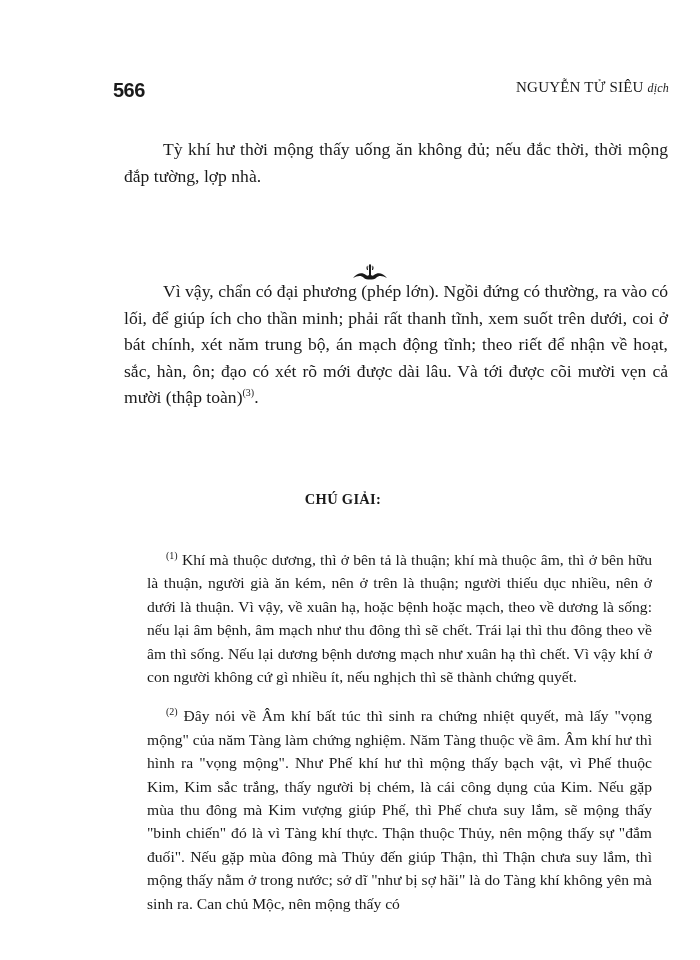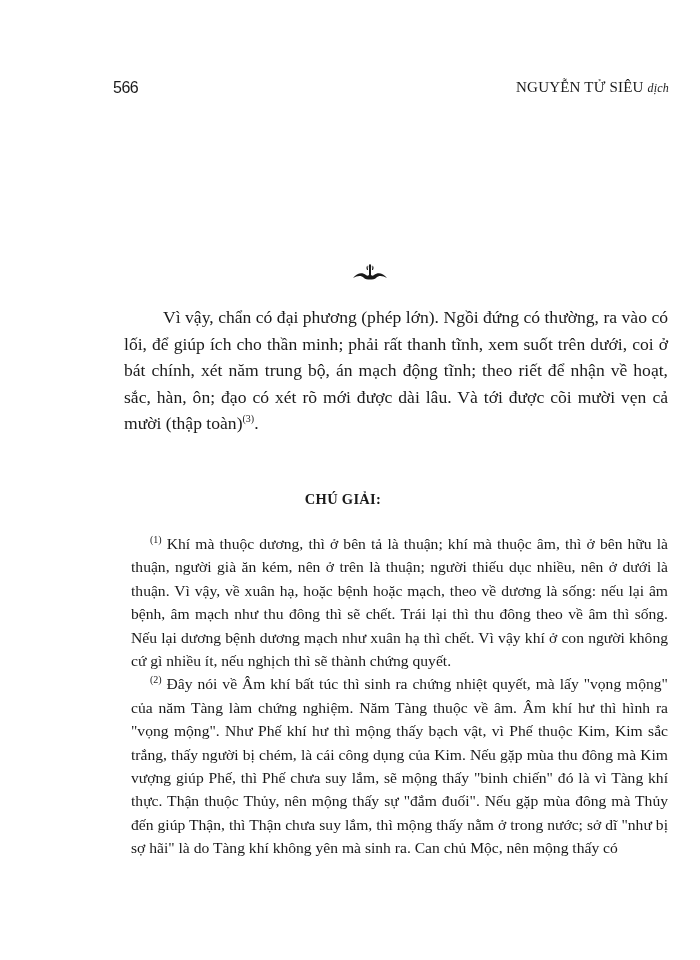--- a/index.html
+++ b/index.html
@@ -5,60 +5,61 @@
     html, body { margin: 0; padding: 0; background: #ffffff; }
     body {
       width: 700px; height: 960px; position: relative; overflow: hidden;
       font-family: "Liberation Serif", serif; color: #1a1a1a;
     }
     .header {
       position: absolute; top: 79px; left: 113px; width: 556px; height: 24px;
     }
     .page-number {
       position: absolute; left: 0; top: 0;
-      font-family: "Liberation Sans", sans-serif; font-weight: normal;
-      font-size: 16px; letter-spacing: -0.5px;
+      font-family: "Liberation Sans", sans-serif; font-weight: bold;
+      font-size: 20px; letter-spacing: -0.5px;
     }
     .running-head {
       position: absolute; right: 0; top: 0; font-size: 15px;
       letter-spacing: 0.2px;
     }
     .running-head .italic { font-style: italic; font-size: 12px; }
     .body-block {
       position: absolute; left: 124px; width: 544px;
       font-size: 17.6px; line-height: 26.5px; text-align: justify;
     }
     .body-block p { margin: 0; text-indent: 39px; }
     .body-block sup, .notes sup { font-size: 10px; line-height: 0; vertical-align: 7px; }
     #b1 { top: 136px; }
-    #b2 { top: 304px; }
+    #b2 { top: 278px; }
     .ornament {
       position: absolute; left: 352px; top: 263px; width: 36px; height: 18px;
     }
     .notes-title {
       position: absolute; top: 491px; left: 0; width: 648px; text-align: center;
       font-weight: bold; font-size: 14.5px; padding-left: 38px; box-sizing: border-box;
       letter-spacing: 0.3px;
     }
     .notes {
       position: absolute; left: 131px; top: 532px; width: 537px;
       font-size: 15.6px; line-height: 23.4px; text-align: justify;
     }
-    .notes p { margin: 0; text-indent: 19px; }
+    .notes p { margin: 16px; text-indent: 19px; }
     .notes sup { vertical-align: 6px; font-size: 10px; }
   </style>
 </head>
 <body>
 
 <div class="header">
   <span class="page-number">566</span>
   <span class="running-head"><span>NGUYỄN TỬ SIÊU</span> <span class="italic">dịch</span></span>
 </div>
 
 <div class="body-block" id="b1">
+  <p><span>Tỳ khí hư thời mộng thấy uống ăn không đủ; nếu đắc thời, thời mộng đắp tường, lợp nhà.</span></p>
 </div>
 
 <svg class="ornament" viewBox="0 0 36 18">
   <path d="M1 15 C5 10, 10 9, 14 12 C15 13, 16 13, 17 12 L17 5 C16.5 3, 17 1.5, 18 1 C19 1.5, 19.5 3, 19 5 L19 12 C20 13, 21 13, 22 12 C26 9, 31 10, 35 15 C31 13, 27 12, 24 15 C22 17, 14 17, 12 15 C9 12, 5 13, 1 15 Z" fill="#1a1a1a"></path>
   <path d="M15 7 C14 5, 14.5 3, 15.5 2.5 L16 7 Z M21 7 C22 5, 21.5 3, 20.5 2.5 L20 7 Z" fill="#1a1a1a"></path>
 </svg>
 
 <div class="body-block" id="b2">
   <p><span>Vì vậy, chẩn có đại phương (phép lớn). Ngồi đứng có thường, ra vào có lối, để giúp ích cho thần minh; phải rất thanh tĩnh, xem suốt trên dưới, coi ở bát chính, xét năm trung bộ, án mạch động tĩnh; theo riết để nhận về hoạt, sắc, hàn, ôn; đạo có xét rõ mới được dài lâu. Và tới được cõi mười vẹn cả mười (thập toàn)</span><sup>(3)</sup><span>.</span></p>
 </div>

